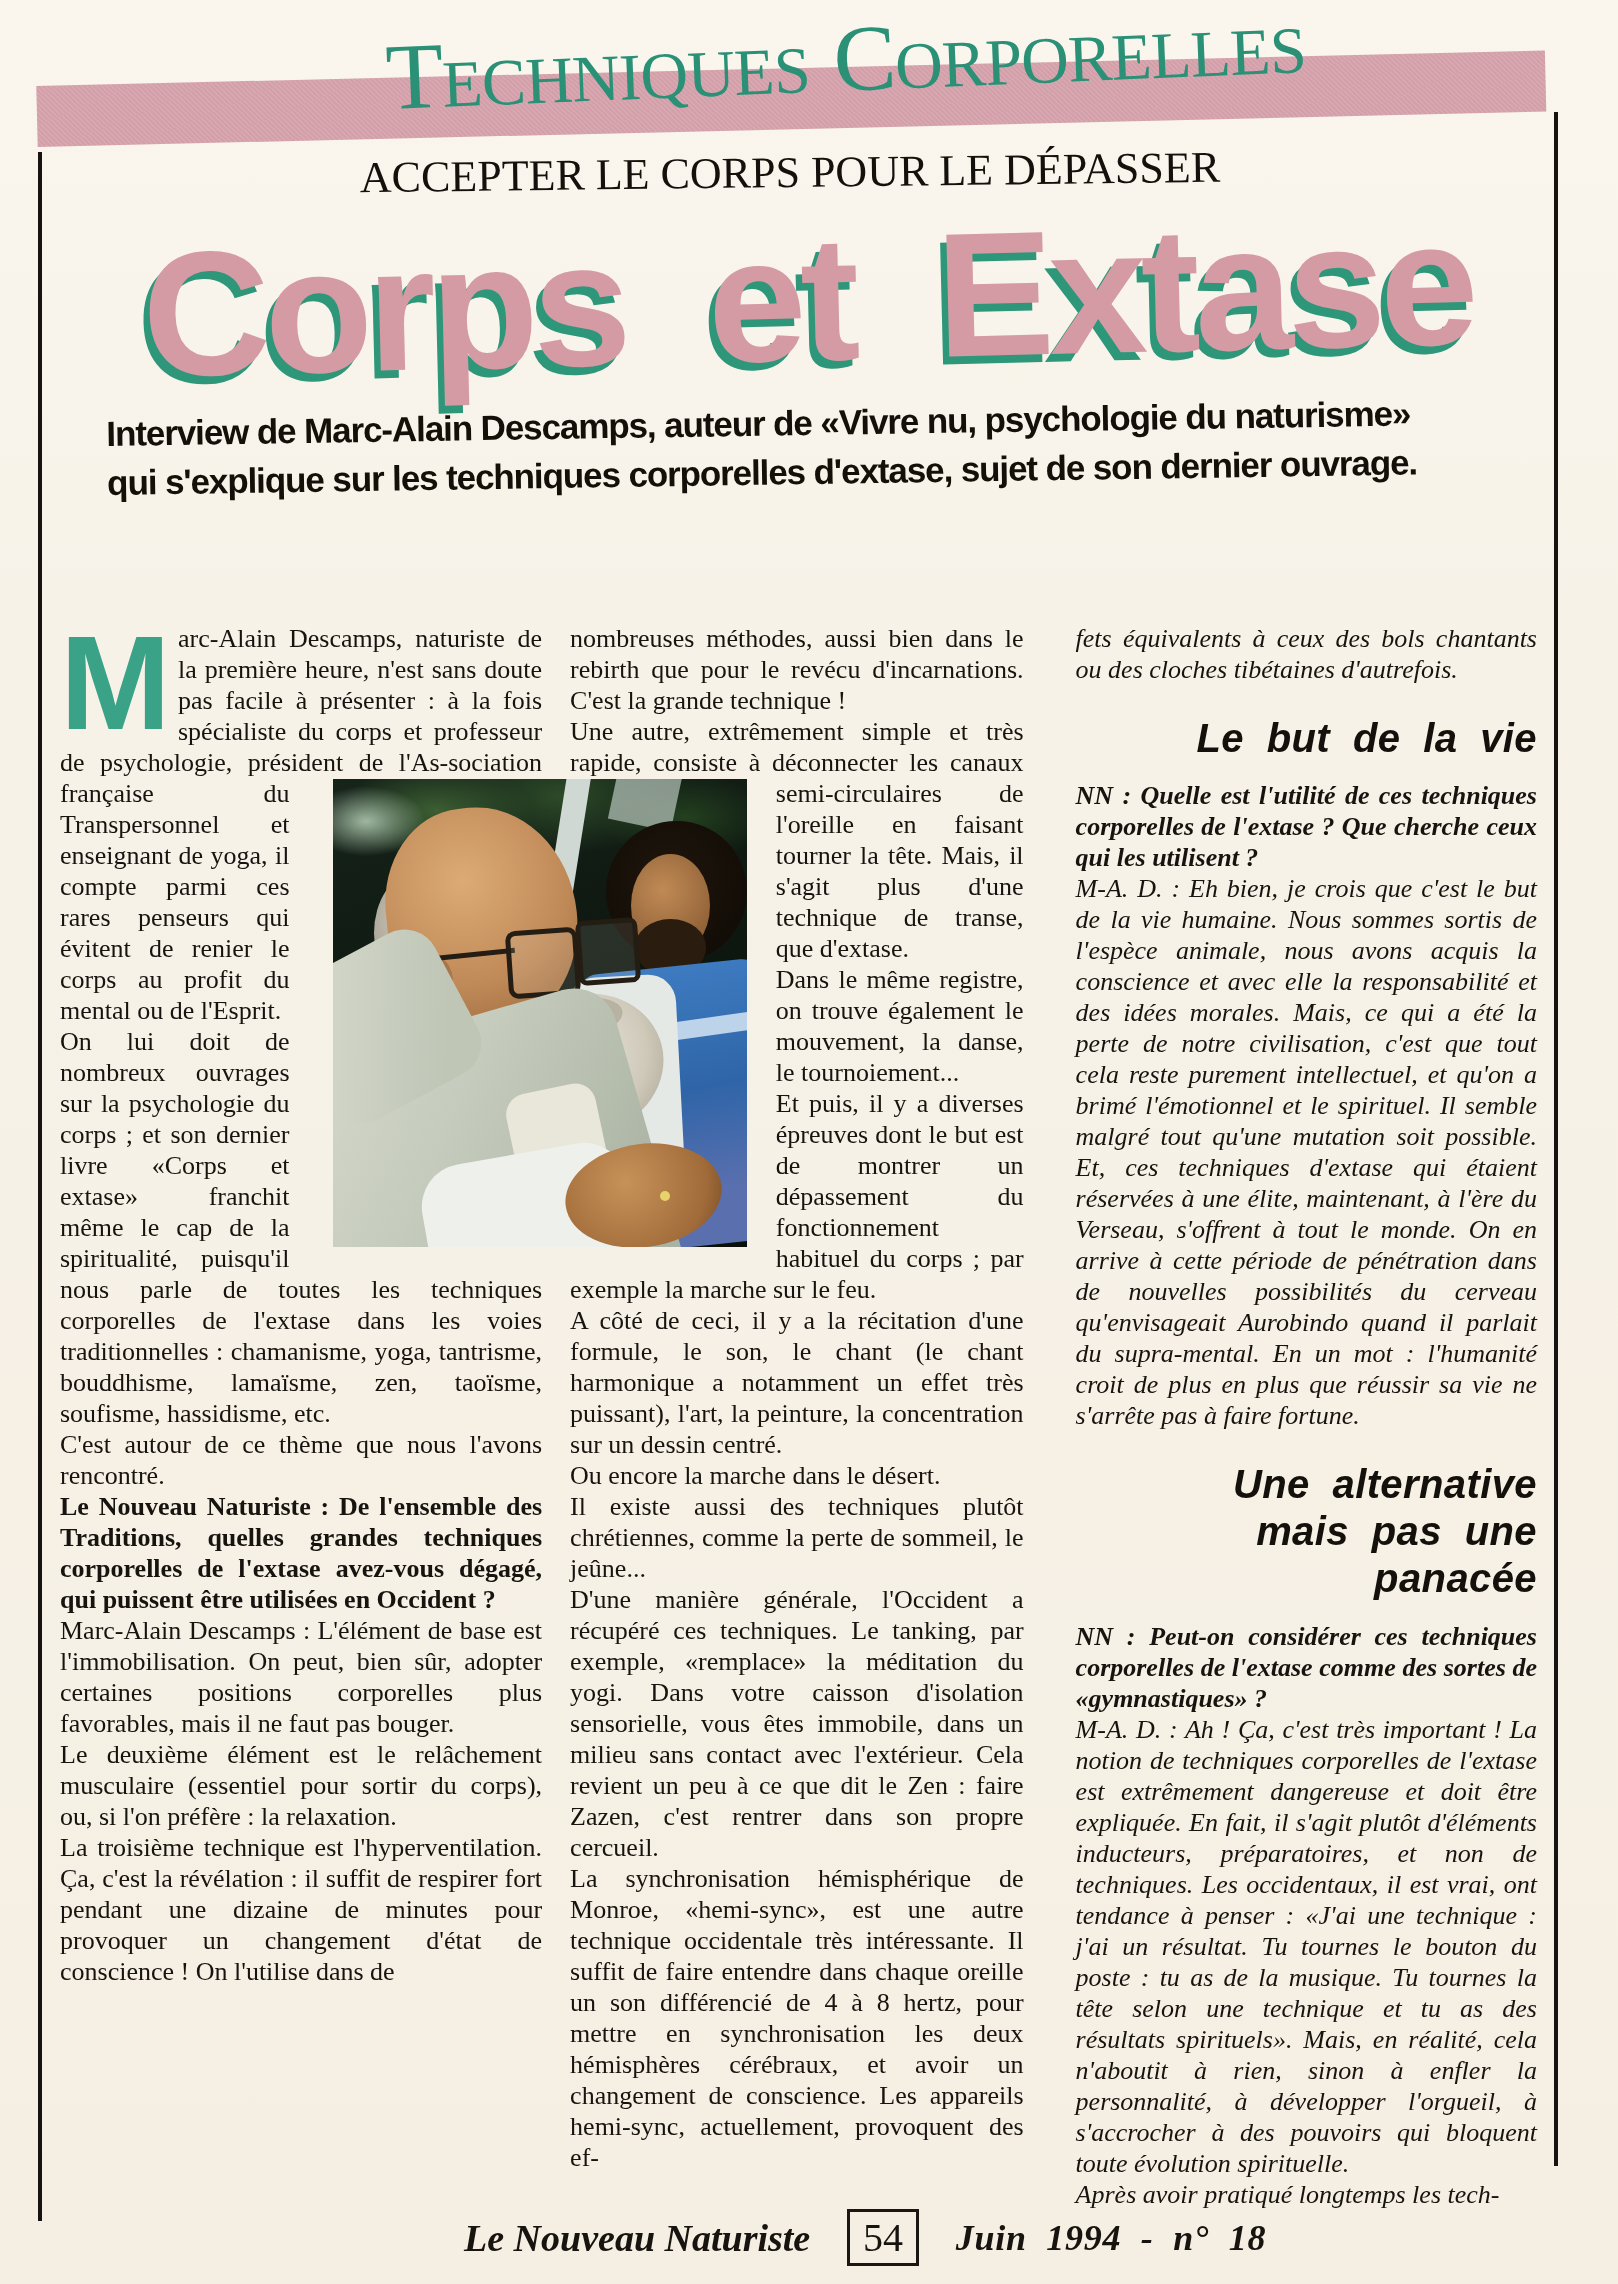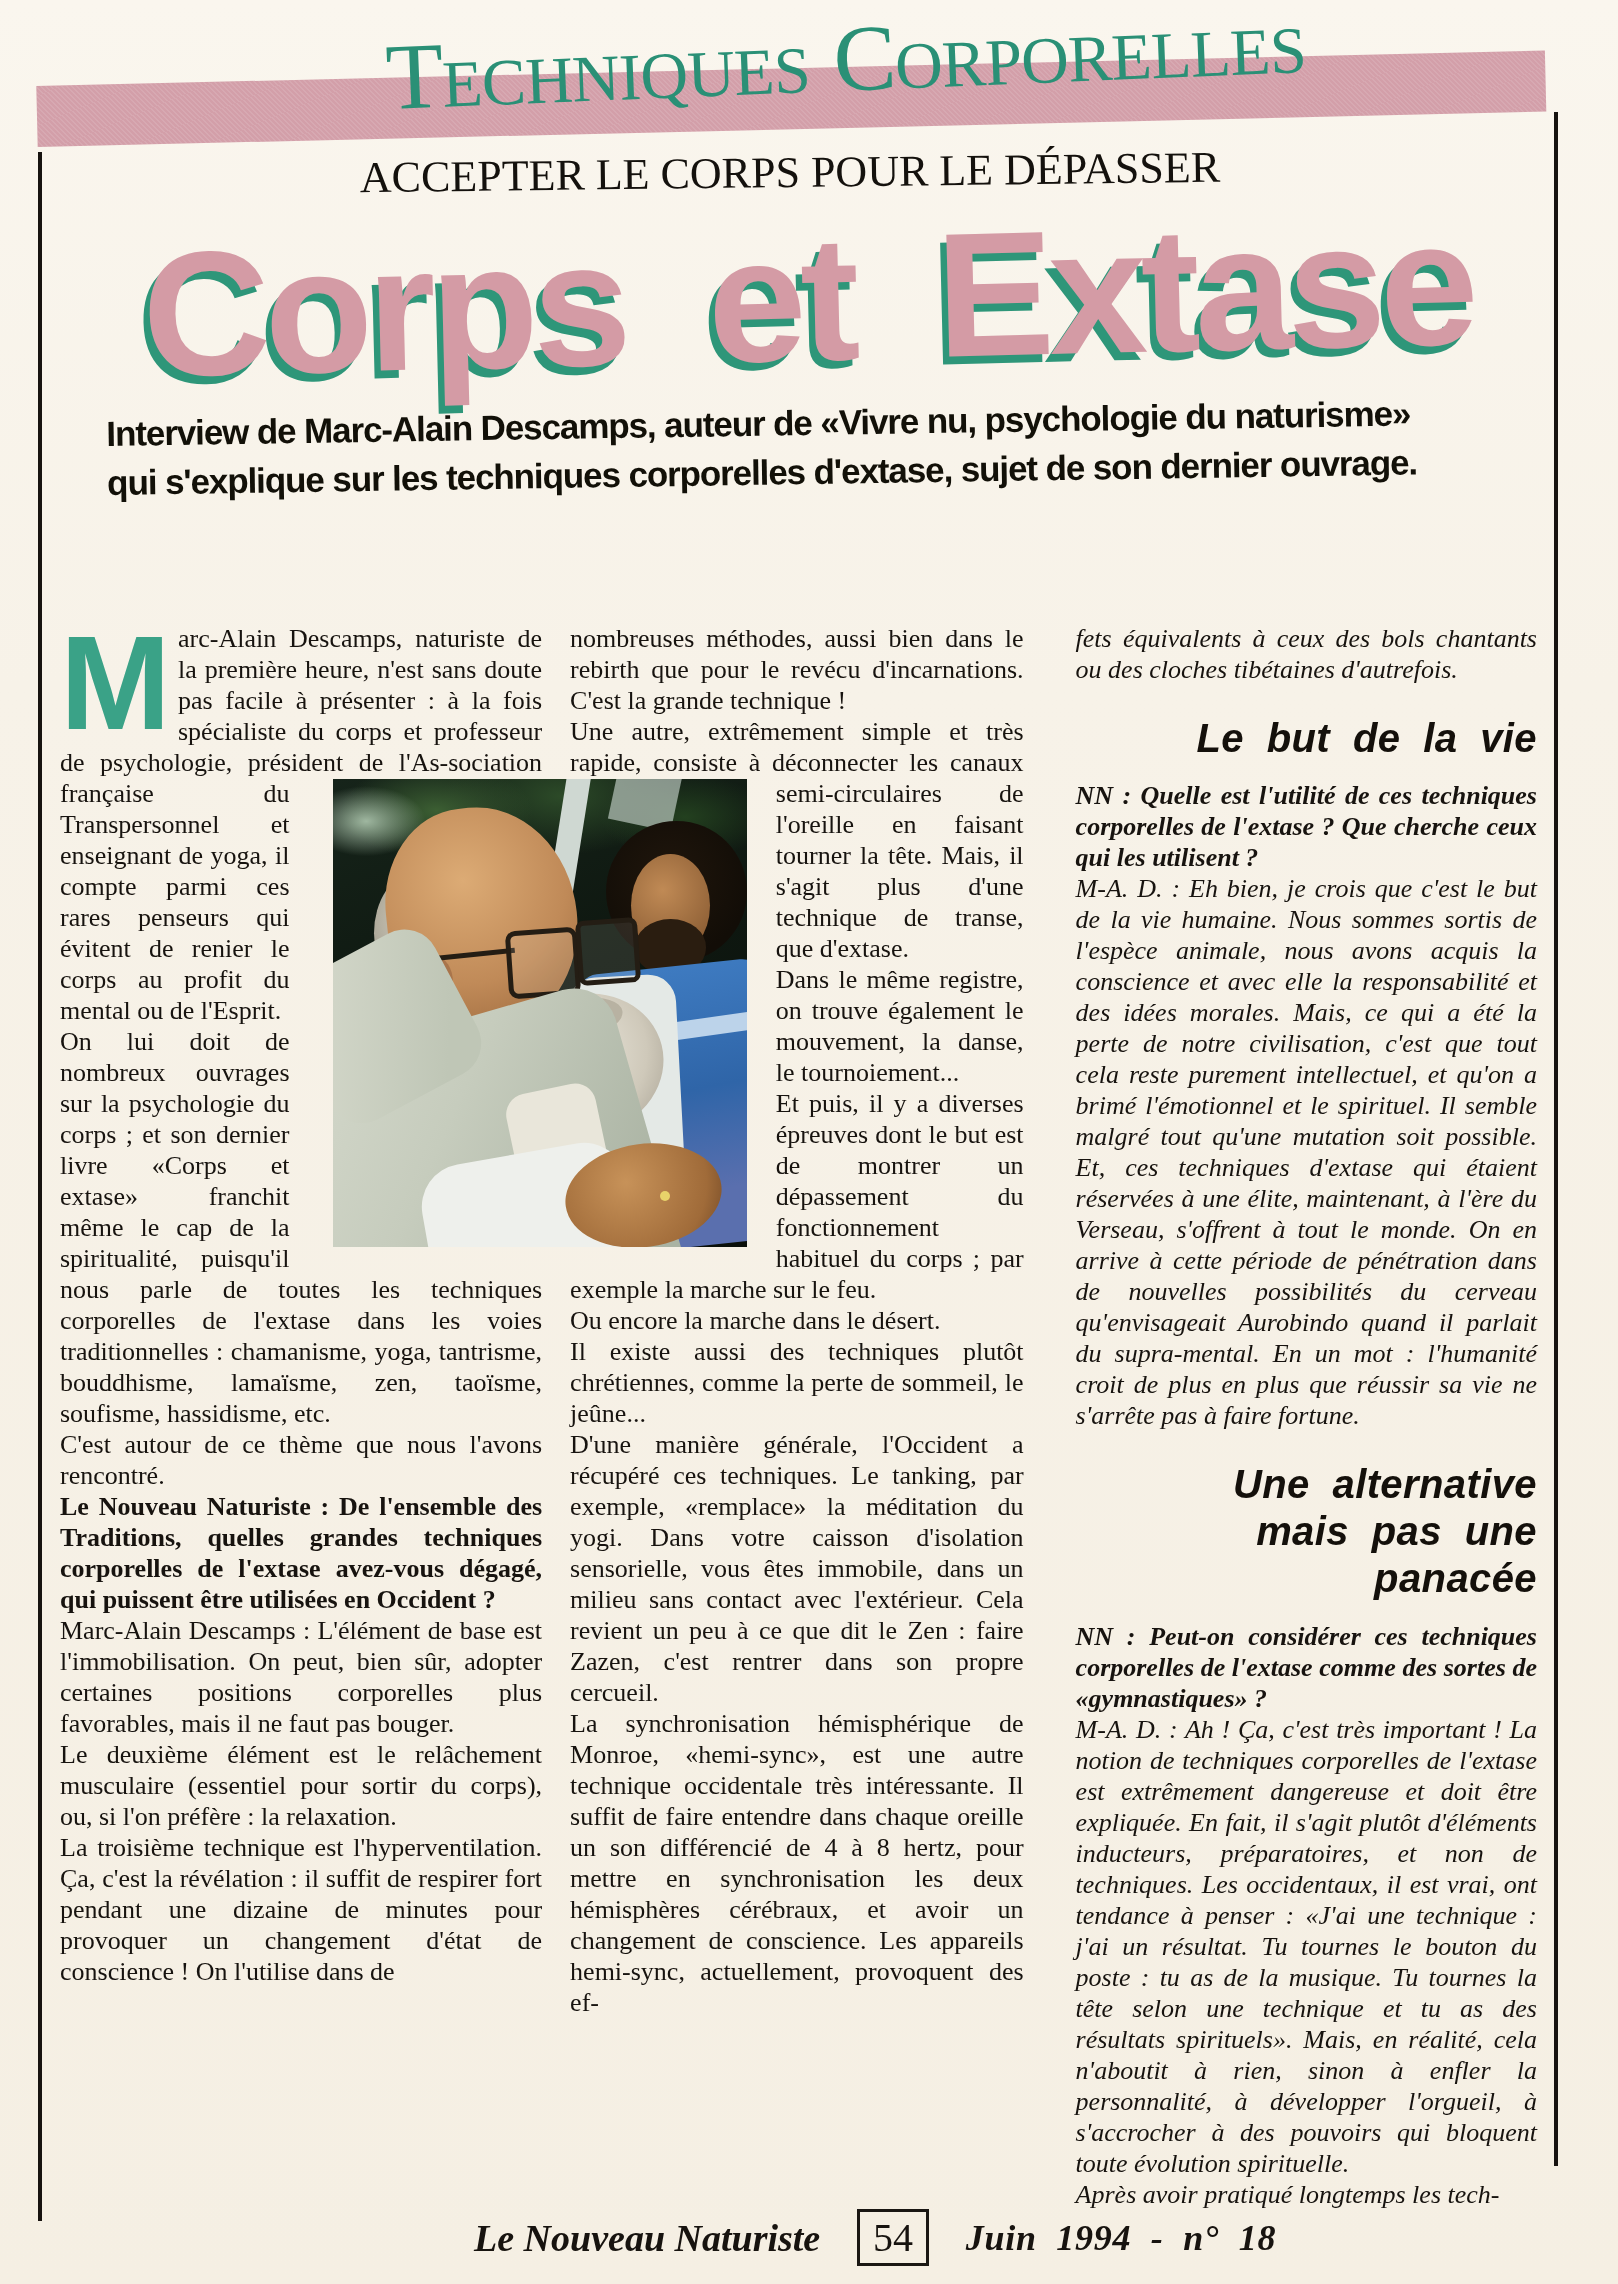--- a/index.html
+++ b/index.html
@@ -143,21 +143,20 @@
   .ph-sling{left:22%;top:80%;width:50%;height:26%;background:#eef0ec;border-radius:43px;transform:rotate(-10deg);}
   .ph-hands{left:56%;top:78%;width:38%;height:22%;border-radius:50%;
     background:radial-gradient(circle at 40% 35%, #c79259 0%, #a06b39 70%, #6d4524 100%);
     transform:rotate(-8deg);}
   .ph-ring{left:79%;top:88%;width:10px;height:10px;border-radius:50%;background:#e8d36a;}
   
   .footer{
     position:absolute;left:464px;top:2209px;
     display:flex;align-items:center;gap:37px;
     font-family:"Liberation Serif",serif;
-    margin-left:10px;
   }
   .f-mag{font-style:italic;font-weight:700;font-size:38px;letter-spacing:0px;}
   .f-box{border:3.5px solid #1a1713;padding:5.7px 12.8px;font-weight:400;font-size:40px;line-height:1;font-style:normal;}
   .f-issue{font-style:italic;font-weight:700;font-size:36px;word-spacing:10px;letter-spacing:0.7px;}
 </style>
 </head>
 <body>
 
 <div class="page">
 
@@ -215,20 +214,21 @@
       <p class="para">La troisième technique est l'hyperventilation. Ça, c'est la révélation : il suffit de respirer fort pendant une dizaine de minutes pour provoquer un changement d'état de conscience ! On l'utilise dans de</p>
     </div>
 
     <div class="col col2">
       <p class="para">nombreuses méthodes, aussi bien dans le rebirth que pour le revécu d'incarnations. C'est la grande technique !</p>
       <p class="para">
         <span>Une autre, extrêmement simple et très rapide, consiste à déconnecter les canaux</span> <span class="cut-l"></span><span>semi-circulaires de l'oreille en faisant tourner la tête. Mais, il s'agit plus d'une technique de transe, que d'extase.</span>
       </p>
       <p class="para">Dans le même registre, on trouve également le mouvement, la danse, le tournoiement...</p>
       <p class="para">Et puis, il y a diverses épreuves dont le but est de montrer un dépassement du fonctionnement habituel du corps ; par exemple la marche sur le feu.</p>
+      <p class="para">A côté de ceci, il y a la récitation d'une formule, le son, le chant (le chant harmonique a notamment un effet très puissant), l'art, la peinture, la concentration sur un dessin centré.</p>
       <p class="para">Ou encore la marche dans le désert.</p>
       <p class="para">Il existe aussi des techniques plutôt chrétiennes, comme la perte de sommeil, le jeûne...</p>
       <p class="para">D'une manière générale, l'Occident a récupéré ces techniques. Le tanking, par exemple, «remplace» la méditation du yogi. Dans votre caisson d'isolation sensorielle, vous êtes immobile, dans un milieu sans contact avec l'extérieur. Cela revient un peu à ce que dit le Zen : faire Zazen, c'est rentrer dans son propre cercueil.</p>
       <p class="para">La synchronisation hémisphérique de Monroe, «hemi-sync», est une autre technique occidentale très intéressante. Il suffit de faire entendre dans chaque oreille un son différencié de 4 à 8 hertz, pour mettre en synchronisation les deux hémisphères cérébraux, et avoir un changement de conscience. Les appareils hemi-sync, actuellement, provoquent des ef-</p>
     </div>
 
     <div class="col col3">
       <p class="para">fets équivalents à ceux des bols chantants ou des cloches tibétaines d'autrefois.</p>
       <h2 class="h">Le but de la vie</h2>
       <p class="para q">NN : Quelle est l'utilité de ces techniques corporelles de l'extase ? Que cherche ceux qui les utilisent ?</p>

